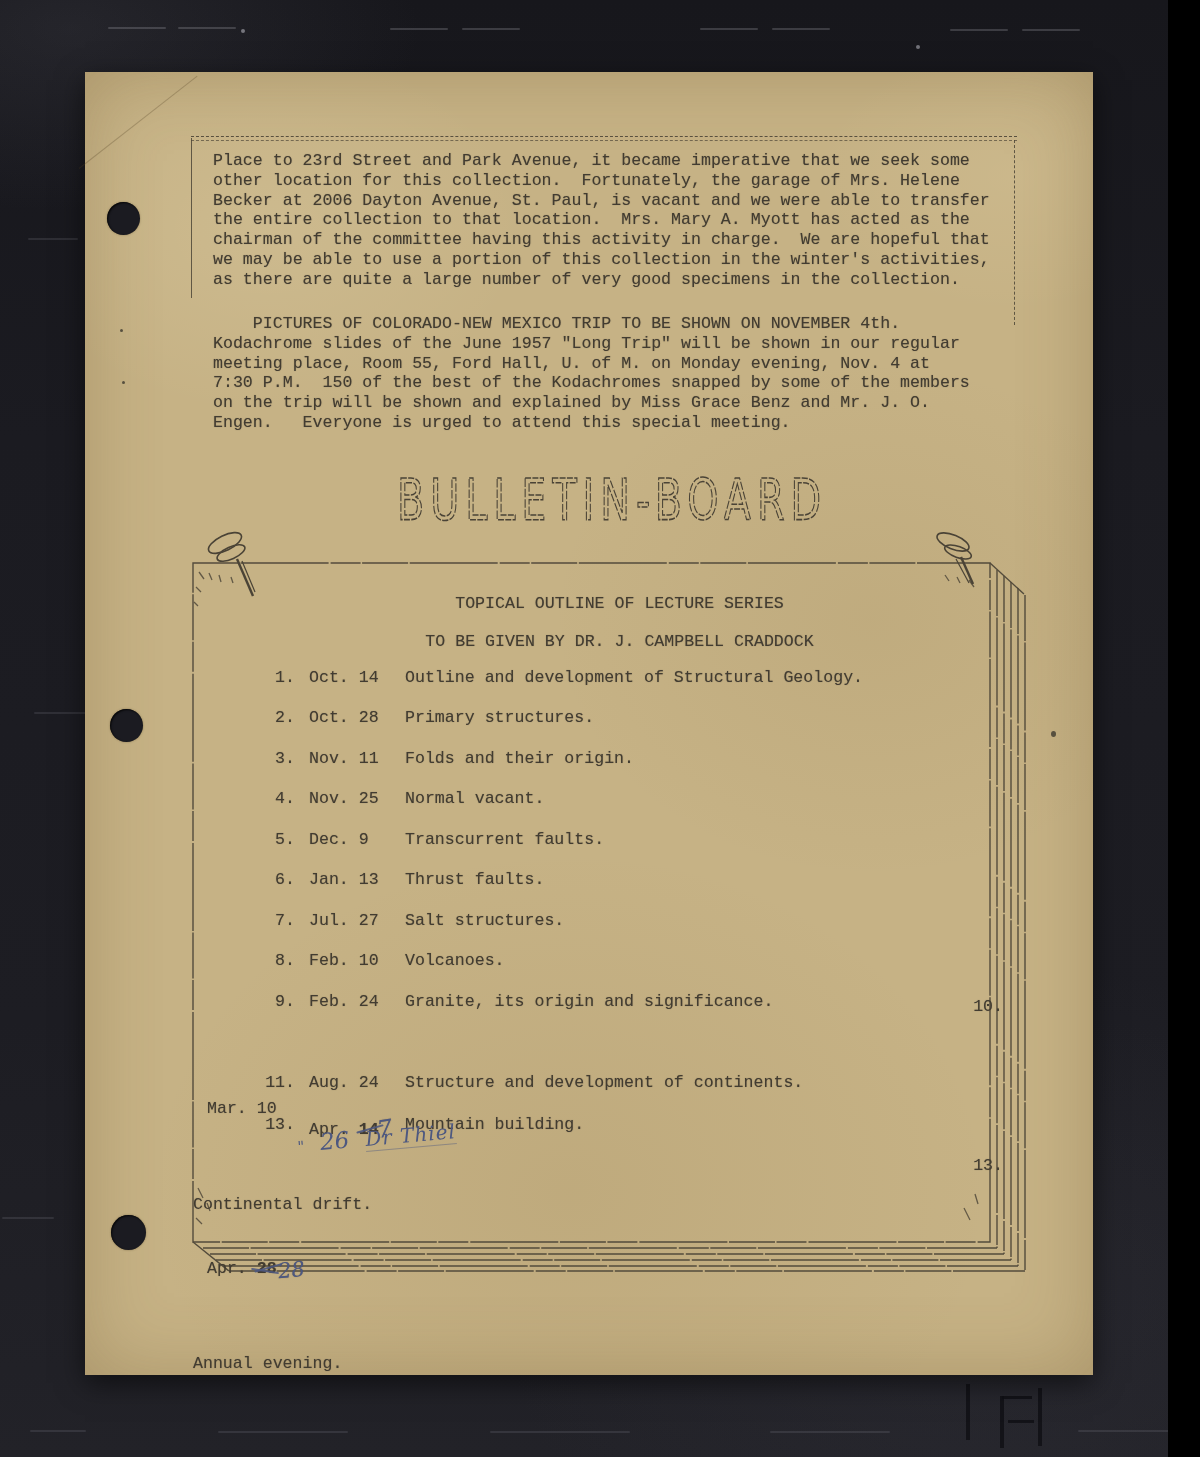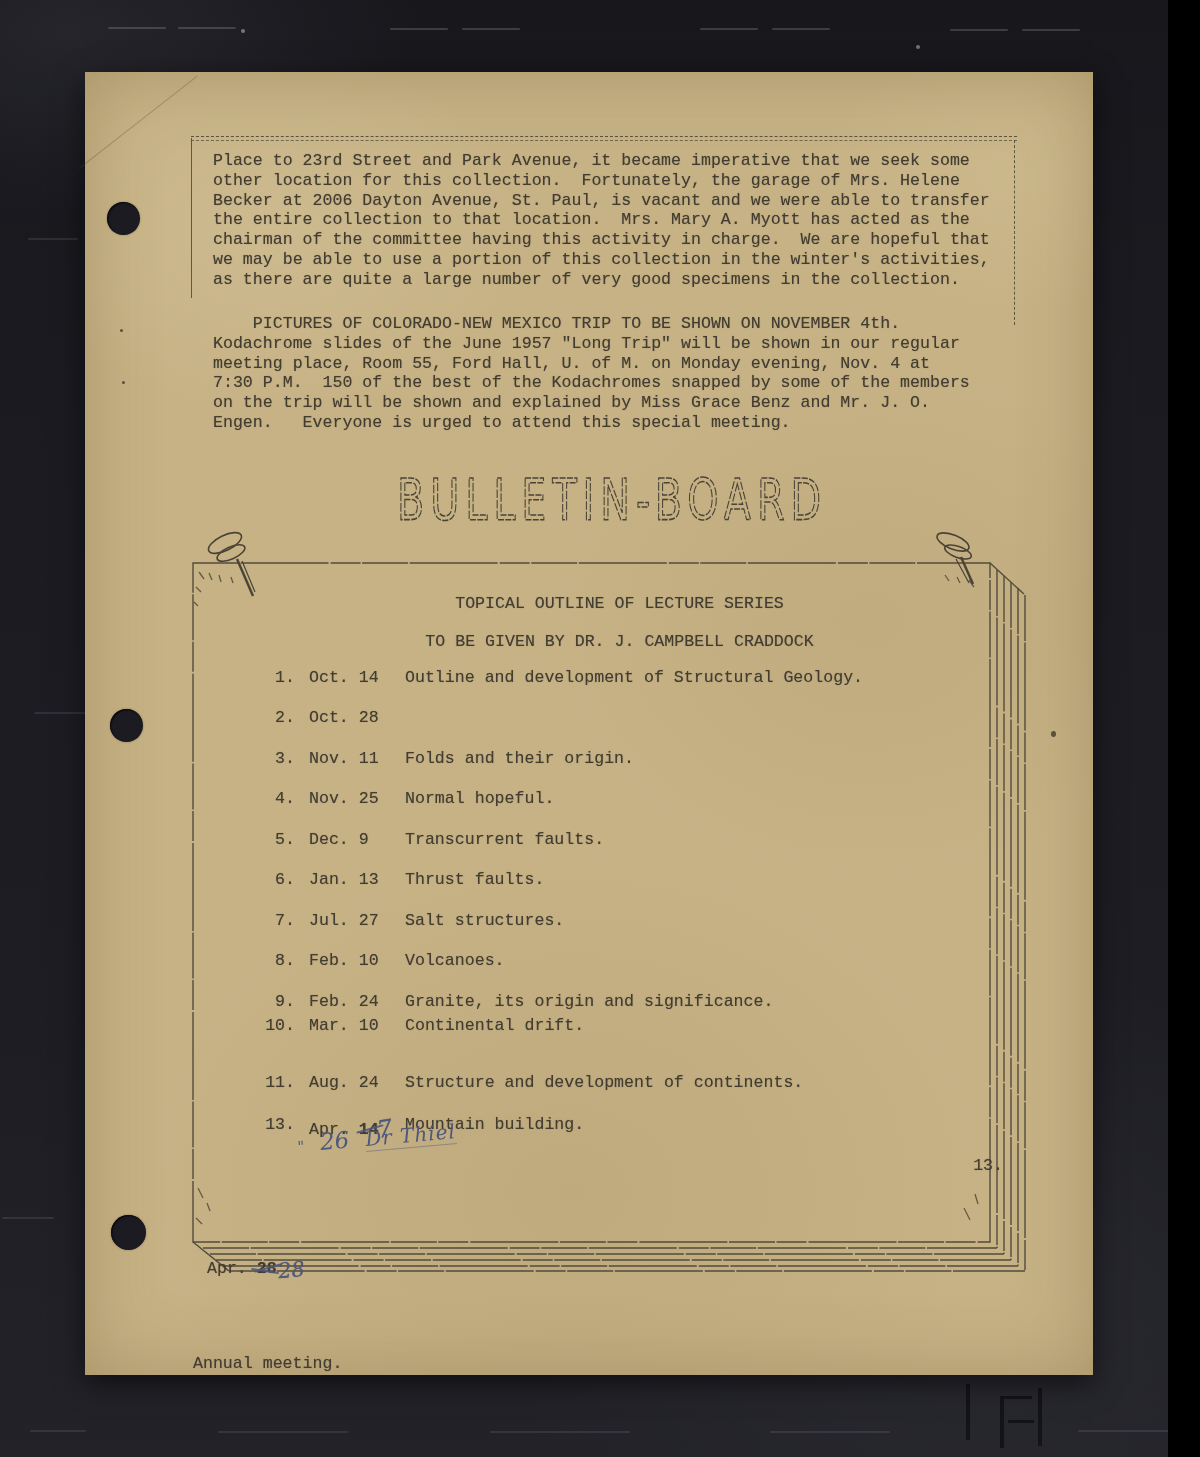--- a/index.html
+++ b/index.html
@@ -196,57 +196,57 @@
       </g>
     </svg>
 
     <div class="board-title board-title2">TO BE GIVEN BY DR. J. CAMPBELL CRADDOCK</div>
     <div class="board-title">TOPICAL OUTLINE OF LECTURE SERIES</div>
 
     <div class="lecture-row" style="top:596px;">
       <span class="l-num">1.</span><span class="l-date">Oct. 14</span><span class="l-topic">Outline and development of Structural Geology.</span>
     </div>
     <div class="lecture-row" style="top:636px;">
-      <span class="l-num">2.</span><span class="l-date">Oct. 28</span>
+      <span class="l-num">2.</span><span class="l-date">Oct. 28</span><span class="l-topic">Primary structures.</span>
     </div>
     <div class="lecture-row" style="top:677px;">
       <span class="l-num">3.</span><span class="l-date">Nov. 11</span><span class="l-topic">Folds and their origin.</span>
     </div>
     <div class="lecture-row" style="top:717px;">
-      <span class="l-num">4.</span><span class="l-date">Nov. 25</span><span class="l-topic">Normal hopeful.</span>
+      <span class="l-num">4.</span><span class="l-date">Nov. 25</span><span class="l-topic">Normal vacant.</span>
     </div>
     <div class="lecture-row" style="top:758px;">
       <span class="l-num">5.</span><span class="l-date">Dec. 9</span><span class="l-topic">Transcurrent faults.</span>
     </div>
     <div class="lecture-row" style="top:798px;">
       <span class="l-num">6.</span><span class="l-date">Jan. 13</span><span class="l-topic">Thrust faults.</span>
     </div>
     <div class="lecture-row" style="top:839px;">
       <span class="l-num">7.</span><span class="l-date">Jul. 27</span><span class="l-topic">Salt structures.</span>
     </div>
     <div class="lecture-row" style="top:879px;">
       <span class="l-num">8.</span><span class="l-date">Feb. 10</span><span class="l-topic">Volcanoes.</span>
     </div>
     <div class="lecture-row" style="top:920px;">
       <span class="l-num">9.</span><span class="l-date">Feb. 24</span><span class="l-topic">Granite, its origin and significance.</span>
     </div>
-    <div class="lecture-row" style="top:944px;">
+    <div class="lecture-row" style="top:925px;flex-direction:column;">
       <span class="l-num">10.</span><span class="l-date">Mar. 10</span><span class="l-topic">Continental drift.</span>
     </div>
     <div class="lecture-row" style="top:1001px;">
       <span class="l-num">11.</span><span class="l-date">Aug. 24</span><span class="l-topic">Structure and development of continents.</span>
     </div>
 
     <div class="lecture-row" style="top:1043px;">
       <span class="l-num">13.</span><span class="l-date"><span>Apr. </span><span class="struck">14</span><span class="pen pen-day">7</span></span><span class="l-topic">Mountain building.</span>
     </div>
 
     <div class="ink-note pen">
       <span class="ditto">"</span>
       <span class="day">26</span>
       <span class="name">Dr Thiel</span>
     </div>
 
     <div class="lecture-row" style="top:1084px;flex-direction:column;">
-      <span class="l-num">13.</span><span class="l-date"><span>Apr. </span><span class="struck squiggle">28</span><span class="pen pen-day-sm">28</span></span><span class="l-topic">Annual meeting.</span>
+      <span class="l-num">13.</span><span class="l-date"><span>Apr. </span><span class="struck squiggle">28</span><span class="pen pen-day-sm">28</span></span><span class="l-topic">Annual evening.</span>
     </div>
   </div>
 </div>
 
 </body></html>

